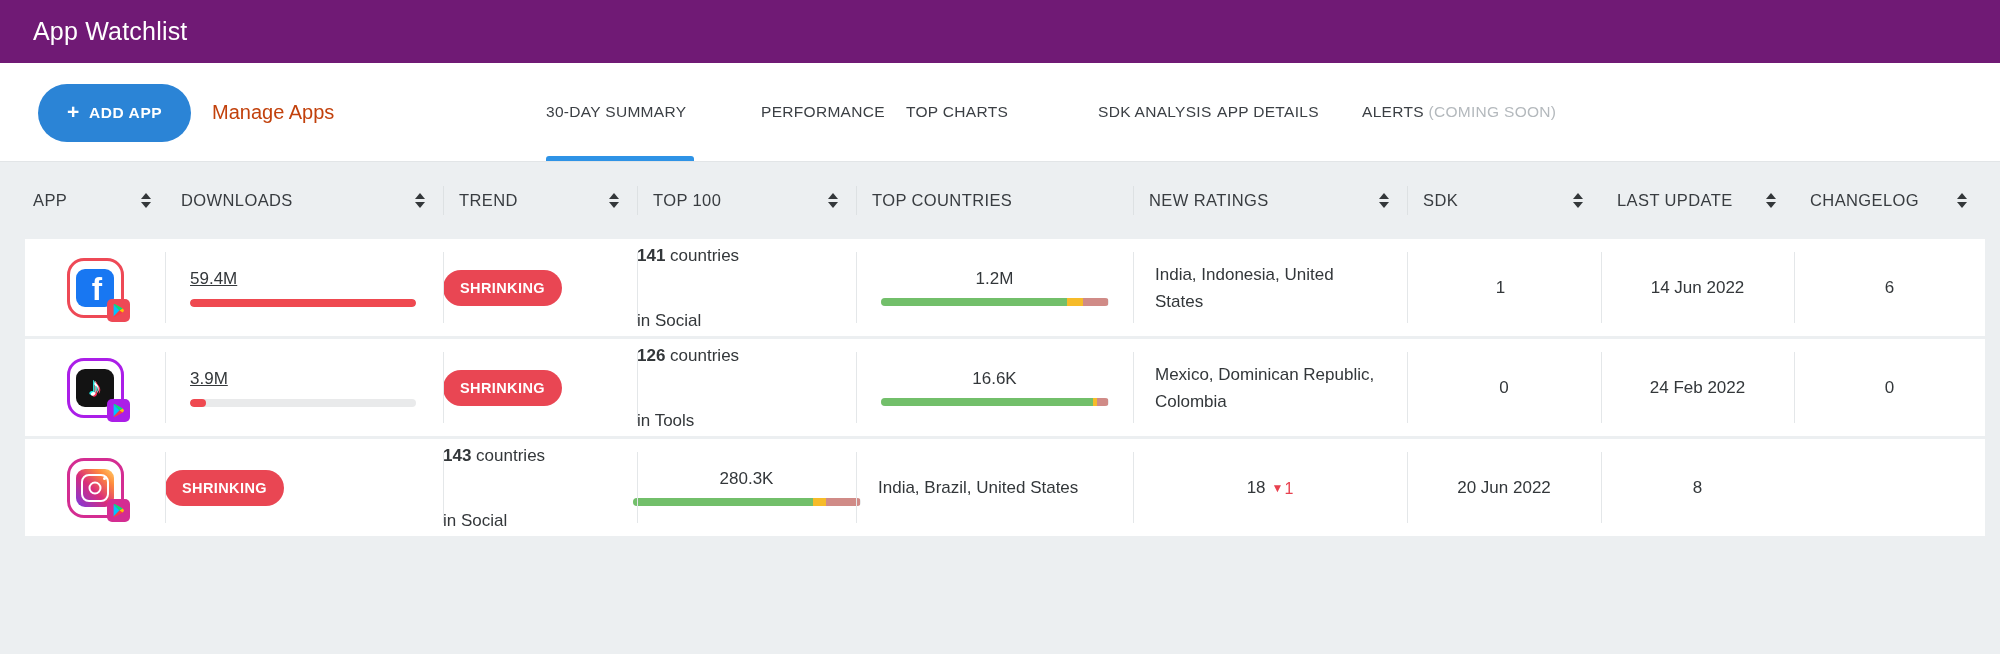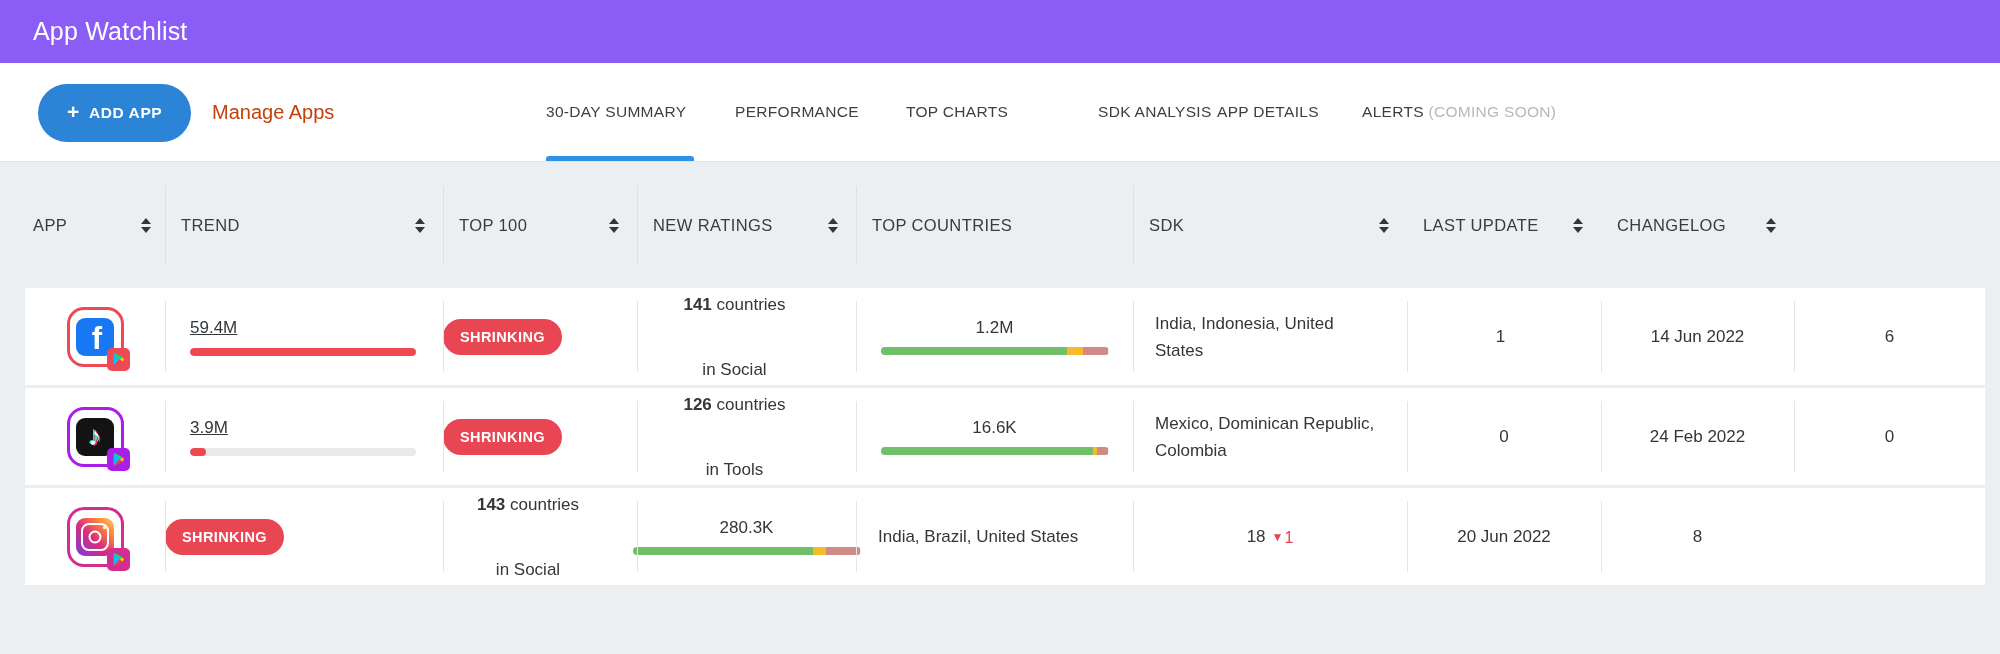--- a/index.html
+++ b/index.html
@@ -31,21 +31,21 @@
   .tab .soon { color:#b4b9bd; }
   .tab-underline { position:absolute; left:546px; bottom:0; width:148px; height:5px;
     background:#2e93e6; border-radius:3px 3px 0 0; }
 
   
   .watch-table { margin-left:25px; width:1960px; }
   .trow {
     display:grid;
     grid-template-columns:140px 278px 194px 219px 277px 274px 194px 193px 191px;
   }
-  .thead { height:126px; margin-left:-25px; padding-left:25px; width:1985px; }
+  .thead { height:77px; margin-left:-25px; padding-left:25px; width:1985px; }
   .thead .cell { display:flex; align-items:center; justify-content:space-between;
     padding:0 18px 0 16px; font-size:16.5px; font-weight:500; letter-spacing:.4px; color:#383c40; position:relative; }
   .thead .cell:first-child { padding-left:8px; padding-right:14px; }
   .thead .hdiv::before { content:""; position:absolute; left:0; top:24px; bottom:24px; width:1px; background:#dde1e3; }
   .sort-icon { display:inline-flex; flex-direction:column; gap:3px; cursor:pointer; }
   .sort-icon i { width:0; height:0; border-left:5.5px solid transparent; border-right:5.5px solid transparent; }
   .sort-icon .up { border-bottom:6px solid #33373a; }
   .sort-icon .dn { border-top:6px solid #33373a; }
 
   .body-row { background:#fff; height:97px; margin-bottom:3px; cursor:pointer; }
@@ -78,21 +78,21 @@
   .dl-value { margin-bottom:10px; }
   .dl-bar { width:226px; height:8px; background:#e9eaeb; border-radius:4px; overflow:hidden; }
   .dl-fill { height:100%; background:#ef4950; border-radius:4px; }
 
   
   .cell.trend { align-items:flex-start; }
   .trend-pill { background:#e94653; color:#fff; font-size:14.5px; font-weight:bold;
     letter-spacing:.4px; padding:10px 17px; border-radius:999px; }
 
   
-  .cell.top100 { align-items:center; padding-right:24px; line-height:27px; text-align:right;gap:38px; }
+  .cell.top100 { align-items:flex-start; padding-right:24px; line-height:27px; text-align:right;gap:38px; }
   .top100 b { font-weight:bold; }
 
   
   .cell.ratings { align-items:center; }
   .rt-value { margin-bottom:9px; }
   .rt-bar { width:228px; height:8px; border-radius:4px; overflow:hidden; display:flex; background:#e9eaeb; }
   .seg-pos { background:#72bf6a; height:100%; }
   .seg-neu { background:#f6bb29; height:100%; }
   .seg-neg { background:#d08b87; height:100%; }
 
@@ -100,35 +100,35 @@
   .cell.countries { padding:0 30px 0 22px; line-height:27px; }
 
   
   .cell.center { align-items:center; text-align:center; }
   .sdk-change { color:#e8414f; font-size:16px; margin-left:6px; display:inline-flex; align-items:center; gap:1px; }
   .sdk-change .tri { font-size:12px; position:relative; top:-1px; }
 </style>
 </head>
 <body>
 
-<div class="green-bar" style="background: #8b5cf6;">
+<div class="green-bar" style="background: #701a75;">
   <h1>App Watchlist</h1>
 </div>
 
 <div class="toolbar">
   <button class="add-app-btn" style="background: rgb(43, 132, 214);">
     <span class="plus">+</span>
     <span>ADD APP</span>
   </button>
   <span class="manage-apps">Manage Apps</span>
 
   <span class="tab" style="left:546px">
     <span>30-DAY SUMMARY</span>
   </span>
-  <span class="tab" style="left:735px">
+  <span class="tab" style="left:761px">
     <span>PERFORMANCE</span>
   </span>
   <span class="tab" style="left:906px">
     <span>TOP CHARTS</span>
   </span>
   <span class="tab" style="left:1098px">
     <span>SDK ANALYSIS</span>
   </span>
   <span class="tab" style="left:1217px">
     <span>APP DETAILS</span>
@@ -141,43 +141,50 @@
 
 <div class="watch-table">
   <div class="trow thead">
     <div class="cell">
       <span>APP</span>
       <span class="sort-icon">
           <i class="up"></i>
           <i class="dn"></i>
         </span>
     </div>
+    <div class="cell">
+      <span>DOWNLOADS</span>
+      <span class="sort-icon">
+          <i class="up"></i>
+          <i class="dn"></i>
+        </span>
+    </div>
     <div class="cell hdiv">
       <span>TREND</span>
       <span class="sort-icon">
           <i class="up"></i>
           <i class="dn"></i>
         </span>
     </div>
     <div class="cell hdiv">
       <span>TOP 100</span>
       <span class="sort-icon">
           <i class="up"></i>
           <i class="dn"></i>
         </span>
     </div>
     <div class="cell hdiv">
+      <span>TOP COUNTRIES</span>
+    </div>
+    <div class="cell hdiv">
       <span>NEW RATINGS</span>
       <span class="sort-icon">
           <i class="up"></i>
           <i class="dn"></i>
         </span>
-    </div>
-    <div class="cell hdiv">
-      <span>TOP COUNTRIES</span>
     </div>
     <div class="cell hdiv">
       <span>SDK</span>
       <span class="sort-icon">
           <i class="up"></i>
           <i class="dn"></i>
         </span>
     </div>
     <div class="cell">
       <span>LAST UPDATE</span>

